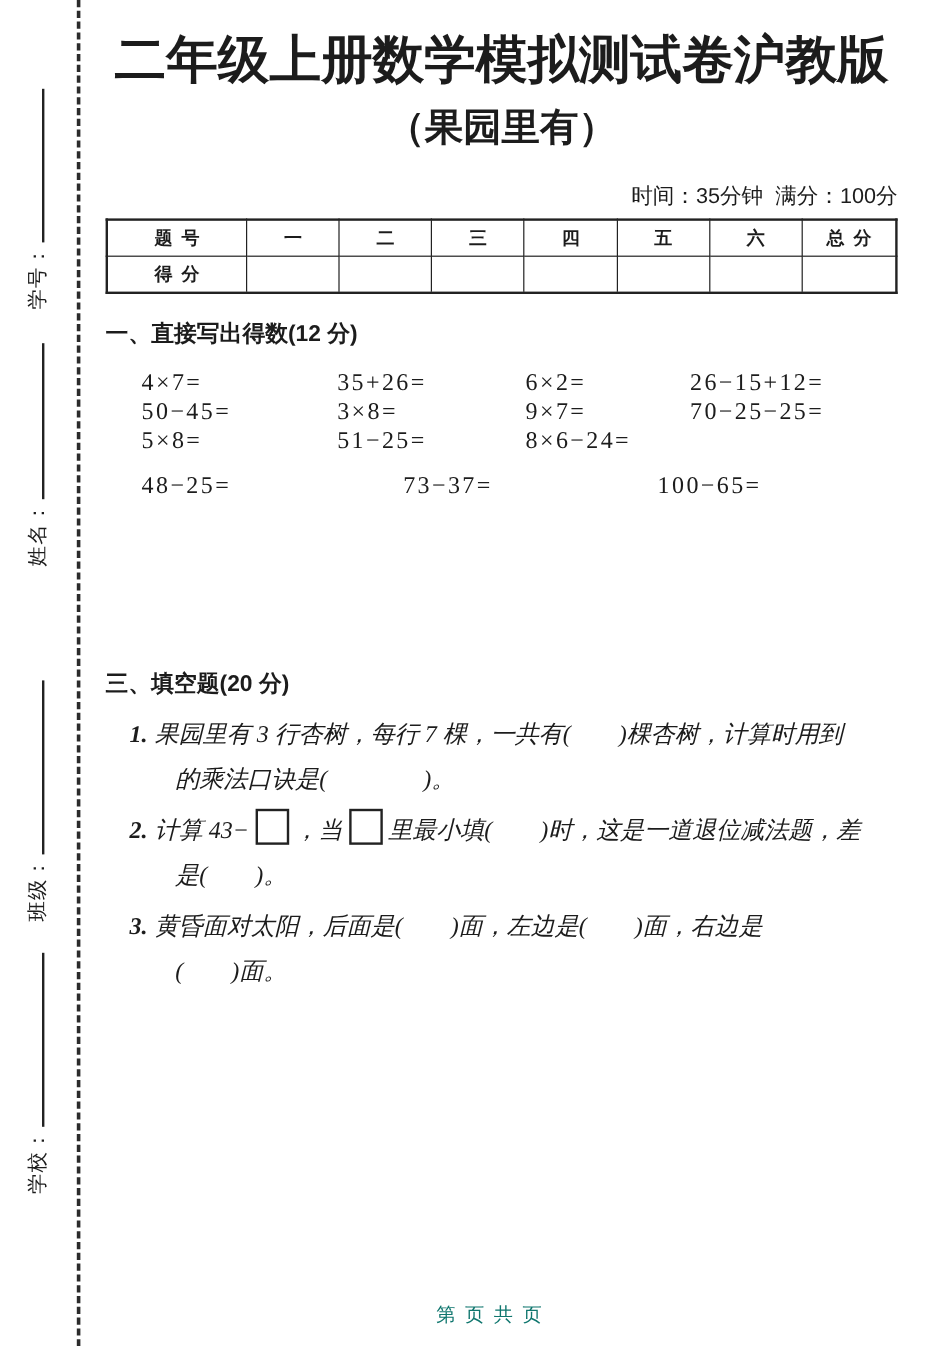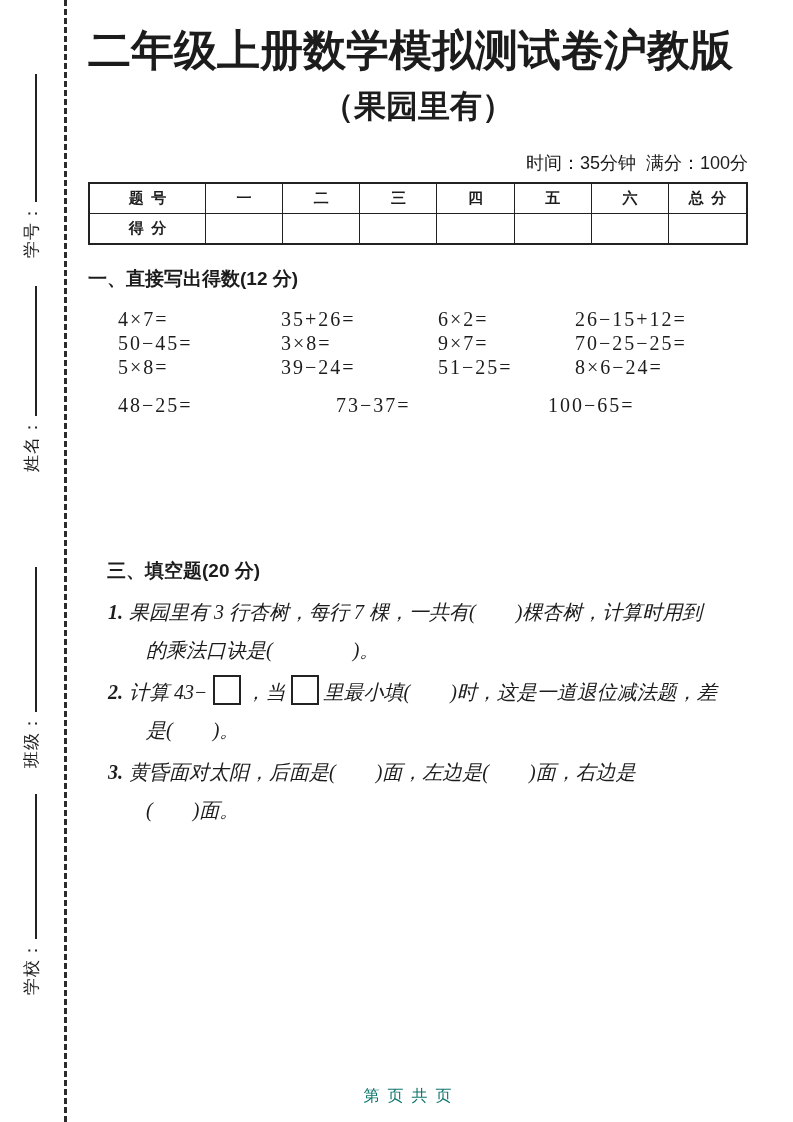--- a/index.html
+++ b/index.html
@@ -51,20 +51,21 @@
     left: 88px;
     top: 0;
     width: 660px;
   }
   .title {
     margin-top: 24px;
     font-family: "Liberation Sans", sans-serif;
     font-weight: 900;
     font-size: 43px;
     line-height: 52px;
+    text-align: center;
     letter-spacing: 0;
   }
   .subtitle {
     margin-top: 8px;
     font-family: "Liberation Sans", sans-serif;
     font-weight: 800;
     font-size: 32px;
     line-height: 44px;
     text-align: center;
   }
@@ -100,21 +101,21 @@
 
   
   .sec-heading {
     font-family: "Liberation Sans", sans-serif;
     font-weight: 800;
     font-size: 19px;
     line-height: 24px;
   }
   .h-one   { margin-top: 22px; }
   .h-two   { margin-top: 14px; }
-  .h-three { margin-top: 142px; margin-left: 19px; }
+  .h-three { margin-top: 142px; }
 
   .prob-grid {
     display: grid;
     padding-left: 30px;
     font-size: 20px;
     line-height: 24px;
     letter-spacing: 2px;
   }
   .grid-one {
     margin-top: 16px;
@@ -211,21 +212,20 @@
     <div class="prob-grid grid-one">
       <span>4×7=</span>
       <span>35+26=</span>
       <span>6×2=</span>
       <span>26−15+12=</span>
       <span>50−45=</span>
       <span>3×8=</span>
       <span>9×7=</span>
       <span>70−25−25=</span>
       <span>5×8=</span>
-      <span>39−24=</span>
       <span>51−25=</span>
       <span>8×6−24=</span>
     </div>
 
     <div class="prob-grid grid-two-a">
       <span>48−25=</span>
       <span>73−37=</span>
       <span>100−65=</span>
     </div>
 

